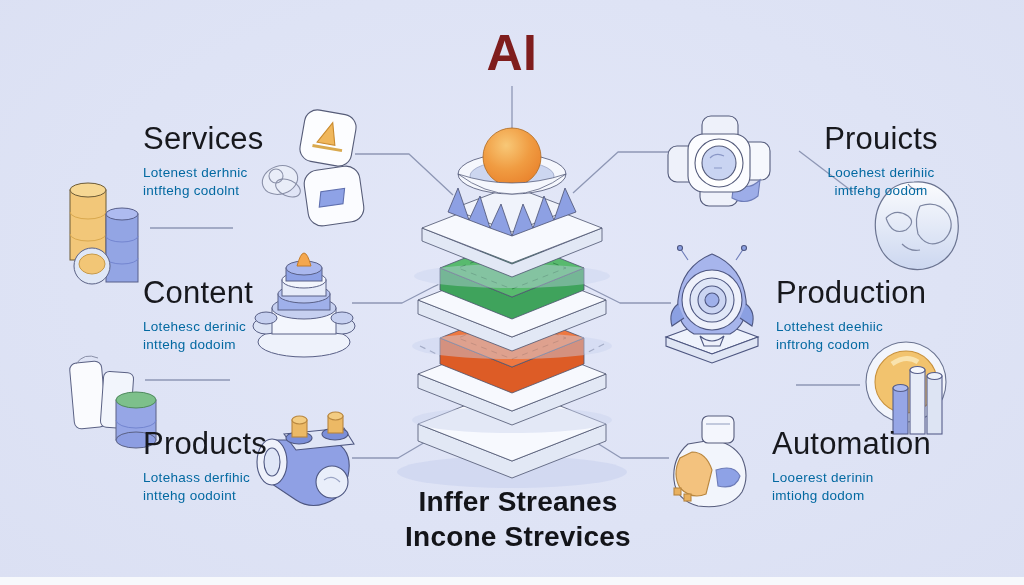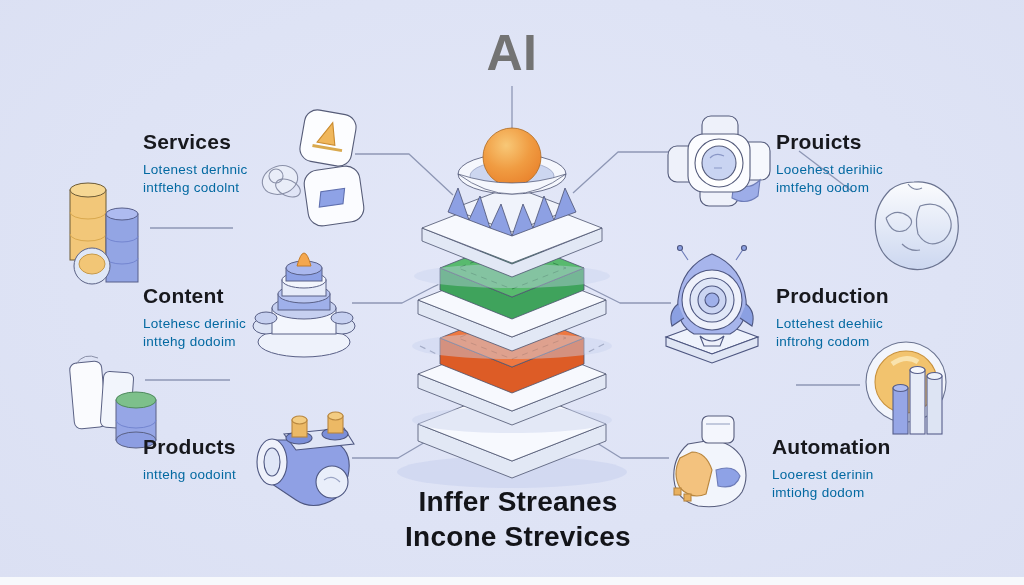--- a/index.html
+++ b/index.html
@@ -5,29 +5,29 @@
   html,body{margin:0;padding:0;}
   body{
     width:1024px;height:585px;overflow:hidden;position:relative;
     font-family:"Liberation Sans", sans-serif;
     background:radial-gradient(ellipse at 50% 45%, #e3e7f8 0%, #dee3f5 60%, #dbe0f3 100%);
   }
   .canvas{position:absolute;inset:0;}
   .stage-svg{position:absolute;left:0;top:0;}
   .title{
     position:absolute;top:24px;left:0;width:100%;text-align:center;
-    font-size:50px;font-weight:700;color:#737373;letter-spacing:.5px;
+    font-size:50px;font-weight:700;color:#7f1d1d;letter-spacing:.5px;
   }
   .item{position:absolute;width:210px;}
-  .item .label{font-size:21px;font-weight:700;color:#17181d;letter-spacing:.2px;margin-top:9px;}
+  .item .label{font-size:31px;font-weight:400;color:#17181d;letter-spacing:.2px;}
   .item .sub{margin-top:7px;font-size:13.5px;font-weight:500;color:#0369a1;line-height:18px;letter-spacing:.3px;}
   .li0{left:143px;top:121px;}
   .li1{left:143px;top:275px;}
   .li2{left:143px;top:426px;}
-  .ri0{left:776px;top:121px;}
+  .ri0{left:776px;top:121px;text-align:center;}
   .ri1{left:776px;top:275px;}
   .ri2{left:772px;top:426px;}
   .footer{
     position:absolute;left:12px;right:0;top:484px;text-align:center;
     font-size:28px;font-weight:600;color:#131419;line-height:35px;letter-spacing:.2px;
   }
   .bottom-strip{position:absolute;left:0;bottom:0;width:100%;height:8px;background:#f7f9fc;}
 </style>
 </head>
 <body>
@@ -269,20 +269,21 @@
   <div class="item li1">
     <div class="label">Content</div>
     <div class="sub">
       <div>Lotehesc derinic</div>
       <div>inttehg dodoim</div>
     </div>
   </div>
   <div class="item li2">
     <div class="label">Products</div>
     <div class="sub">
+      <div>Lotehass derfihic</div>
       <div>inttehg oodoint</div>
     </div>
   </div>
 
   <div class="item ri0">
     <div class="label">Prouicts</div>
     <div class="sub">
       <div>Looehest derihiic</div>
       <div>imtfehg oodom</div>
     </div>

